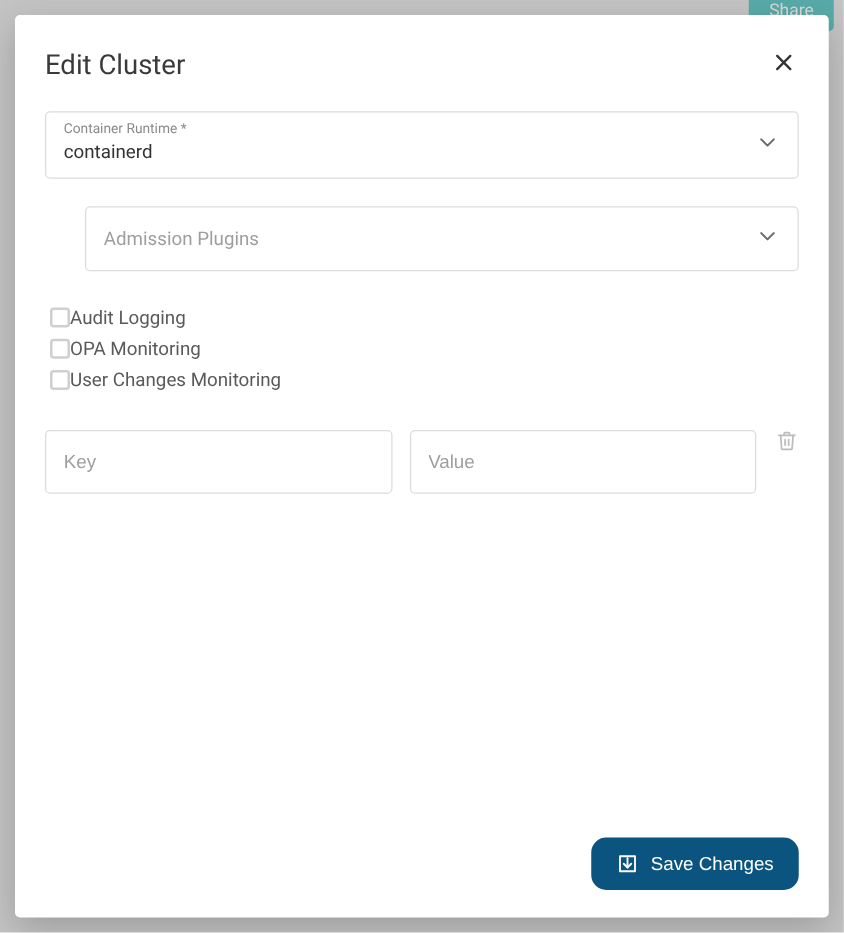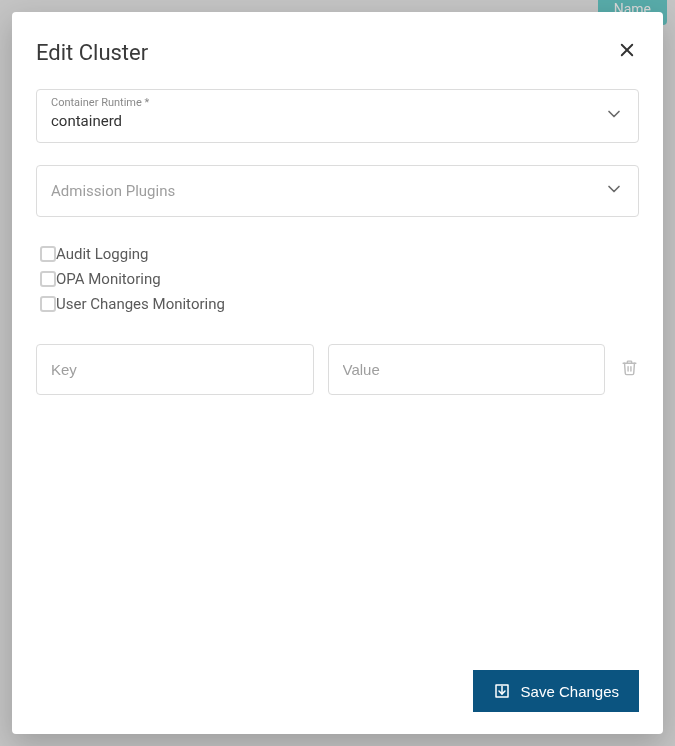--- a/index.html
+++ b/index.html
@@ -99,20 +99,21 @@
       left: 14px;
       font-size: 11px;
       color: #8a8a8a;
     }
     .select-outlined .value {
       font-size: 15px;
       color: #333;
     }
     .select-outlined.placeholder {
       padding: 16px 40px 16px 14px;
+      margin-left: 32px;
     }
     .select-outlined.placeholder .value {
       color: #9e9e9e;
       font-size: 15px;
     }
     .select-chevron {
       position: absolute;
       right: 14px;
       top: 50%;
       transform: translateY(-50%);
@@ -141,21 +142,21 @@
     }
 
     .labels-heading {
       font-size: 19px;
       font-weight: 400;
       color: #4c4c4c;
       margin-bottom: 16px;
     }
     .labels-row {
       display: flex;
-      align-items: center;
+      align-items: flex-start;
       gap: 14px;
     }
     .text-input-plain {
       flex: 1;
       border: 1px solid #dcdcdc;
       border-radius: 4px;
       padding: 16px 14px;
       font-size: 15px;
       color: #333;
       outline: none;
@@ -172,35 +173,35 @@
     .modal-footer {
       margin-top: auto;
       display: flex;
       justify-content: flex-end;
       padding-top: 20px;
     }
     .save-btn {
       background: #0b5480;
       color: #fff;
       border: none;
-      border-radius: 0;
+      border-radius: 12px;
       padding: 12px 20px;
       font-size: 15px;
       cursor: pointer;
       display: flex;
       align-items: center;
       gap: 10px;
     }
     .save-btn svg { width: 18px; height: 18px; }
   </style>
 </head>
 <body>
 
 <div class="bg-btn">
-  <span>Name</span>
+  <span>Share</span>
 </div>
 
 <div class="modal-overlay"></div>
 
 <div class="modal">
   <div class="modal-header">
     <div class="modal-title">Edit Cluster</div>
     <div class="close-btn">
       <svg viewBox="0 0 24 24" fill="none" stroke="currentColor" stroke-width="2.5" stroke-linecap="round">
         <line x1="5" y1="5" x2="19" y2="19"></line>

